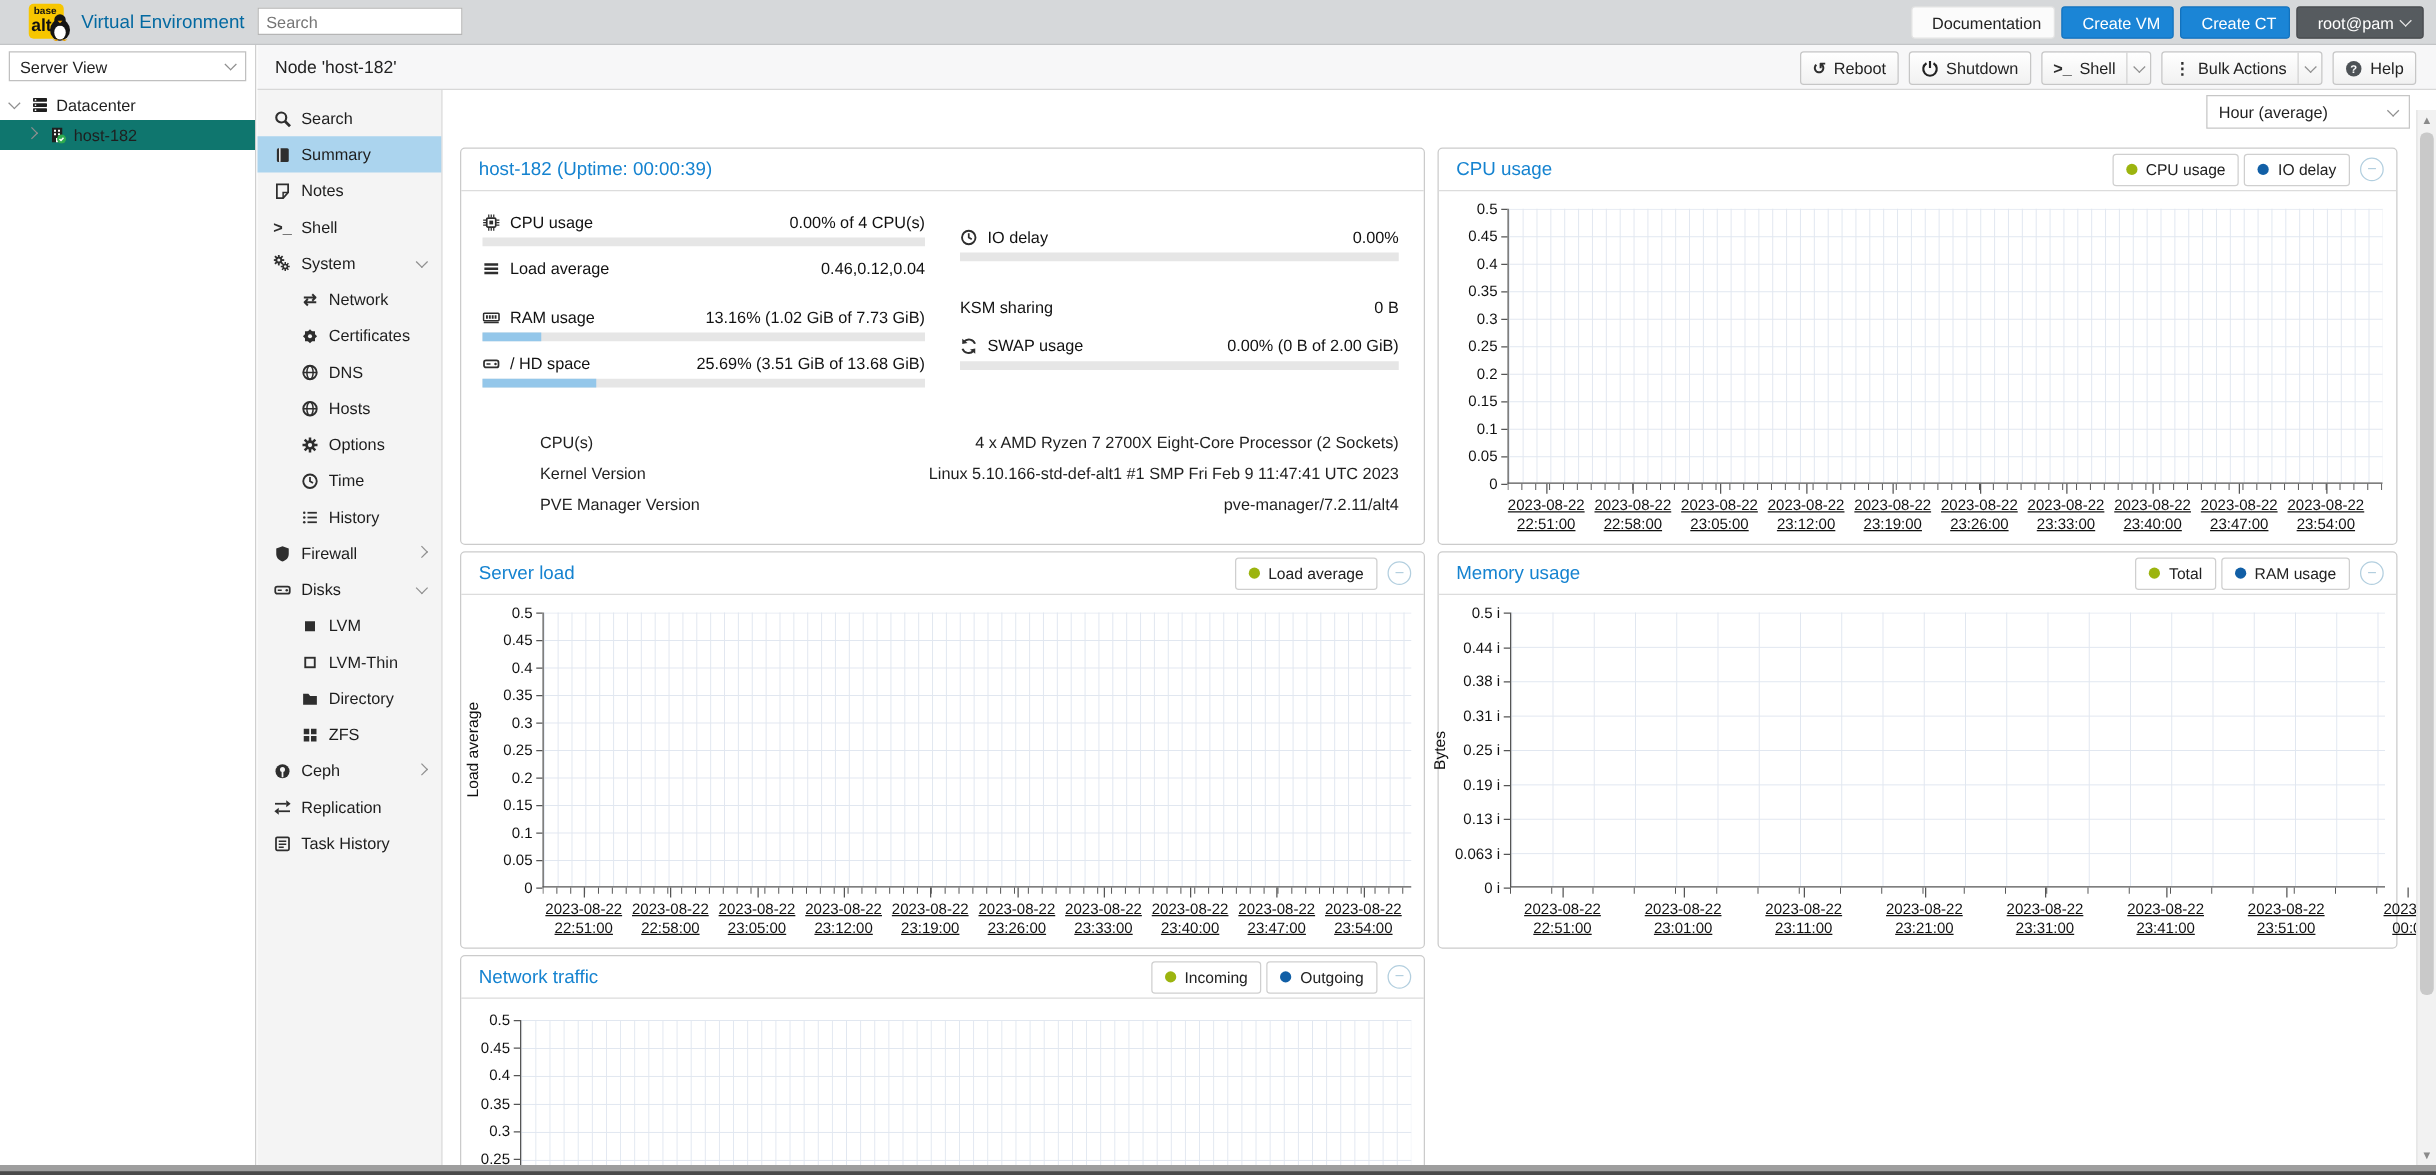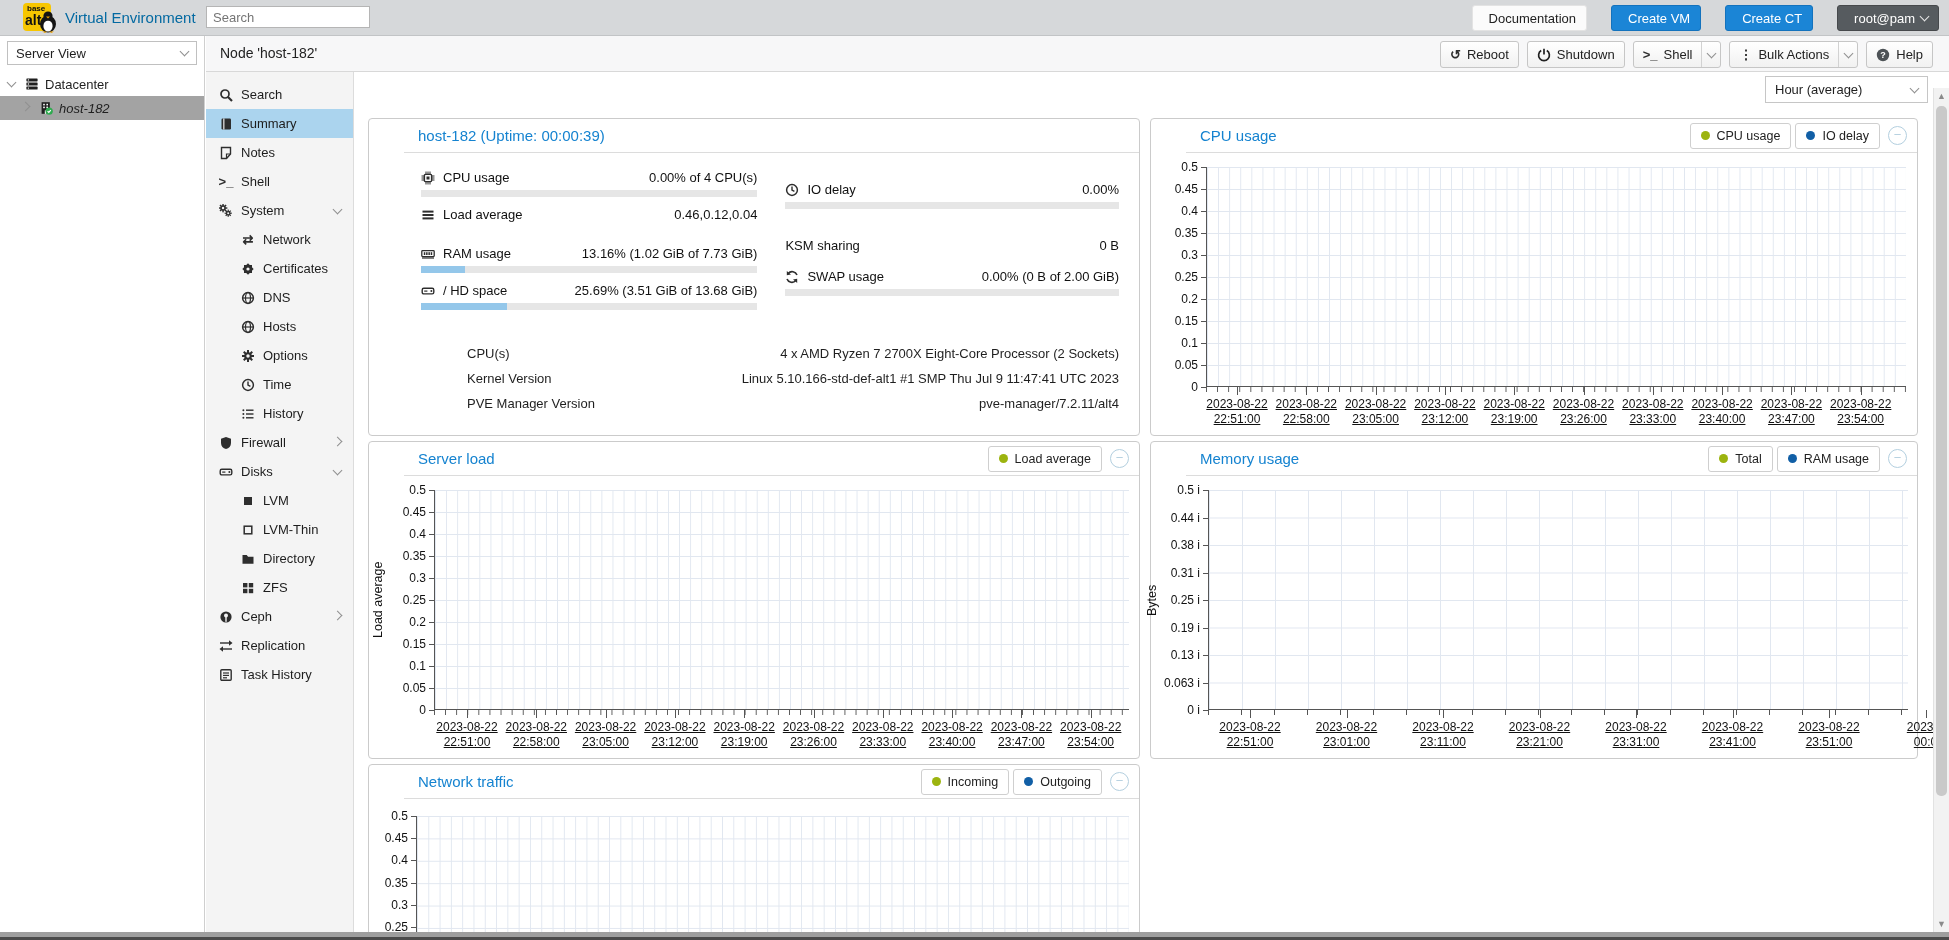--- a/index.html
+++ b/index.html
@@ -9,21 +9,21 @@
   .hdr1{position:absolute;left:0;top:0;width:1949px;height:36px;background:#d6d8da;
         border-bottom:1px solid #c2c4c6;display:flex;align-items:center;box-sizing:border-box;}
   .logo{position:relative;width:34px;height:30px;margin-left:23px;}
   .logo .sq{position:absolute;left:0;top:0;width:28px;height:28px;background:#f7c600;border-radius:4px;}
   .logo .l1{position:absolute;left:4px;top:1px;font-size:8px;font-weight:bold;color:#111;}
   .logo .l2{position:absolute;left:2px;top:9px;font-size:14px;font-weight:bold;color:#111;}
   .logo svg{position:absolute;left:16px;top:8px;}
   .apptitle{font-size:15px;color:#0369a1;margin-left:8px;}
   .searchbox{position:absolute;left:206px;top:6px;width:164px;height:22px;border:1px solid #b5b5b5;
              background:#fff;font-size:13px;padding:0 6px;color:#333;box-sizing:border-box;}
-  .hdr1-right{position:absolute;right:10px;top:5px;display:flex;gap:24px;align-items:center;}
+  .hdr1-right{position:absolute;right:10px;top:5px;display:flex;gap:5px;align-items:center;}
   .btn{display:inline-flex;align-items:center;gap:6px;height:26px;padding:0 10px;border-radius:3px;
        font-size:13px;cursor:pointer;box-sizing:border-box;}
   .btn-light{background:#fbfbfb;border:1px solid #e3e3e3;color:#222;}
   .btn-blue{background:#1b85d6;border:1px solid #1372bd;color:#fff;}
   .btn-dark{background:#565b5f;border:1px solid #46494c;color:#fff;}
   
   .hdr2{position:absolute;left:206px;top:36px;width:1743px;height:36px;background:#f7f7f8;
         border-bottom:1px solid #d8d8d8;box-sizing:border-box;}
   .node-title{position:absolute;left:14px;top:9px;font-size:14px;color:#222;}
   .node-btns{position:absolute;right:16px;top:5px;display:flex;gap:8px;}
@@ -37,38 +37,38 @@
   .chev.right{transform:rotate(-45deg);}
   .chev.white{border-color:#e8e8e8;}
   
   .sidebar{position:absolute;left:0;top:36px;width:205px;height:896px;background:#fff;
            border-right:1px solid #cfcfcf;box-sizing:border-box;}
   .viewsel{position:absolute;left:7px;top:5px;width:190px;height:24px;border:1px solid #c0c0c0;
            background:#fff;font-size:13px;display:flex;align-items:center;padding:0 8px;
            justify-content:space-between;box-sizing:border-box;cursor:pointer;}
   .tree{position:absolute;left:0;top:36px;width:100%;}
   .tree-row{height:24px;display:flex;align-items:center;font-size:13px;cursor:pointer;}
-  .tree-row.sel{background:#a3a3a3;font-style:italic;}
+  .tree-row.sel{background:#0f766e;}
   .tree-row .ticon{margin:0 6px 0 4px;display:inline-flex;}
   
   .menu{position:absolute;left:206px;top:72px;width:148px;height:860px;background:#f4f4f4;
         border-right:1px solid #dcdcdc;box-sizing:border-box;padding-top:8px;}
   .menu-item{position:relative;height:29px;display:flex;align-items:center;font-size:13px;
              color:#1d1d1d;cursor:pointer;}
   .menu-item.sel{background:#abd4ee;}
   .menu-item .micon{width:16px;display:inline-flex;justify-content:center;margin-right:7px;color:#2e2e2e;}
   .menu-item .mchev{position:absolute;right:12px;}
   .ticon svg,.micon svg{display:block;}
   .txticon{font-size:13px;font-weight:bold;color:#2e2e2e;line-height:1;}
   
   .content{position:absolute;left:355px;top:72px;width:1578px;height:860px;background:#fff;overflow:hidden;}
   .range-sel{position:absolute;left:1410px;top:4px;width:163px;height:27px;border:1px solid #c6c6c6;
              background:#fff;font-size:13px;display:flex;align-items:center;justify-content:space-between;
              padding:0 9px;box-sizing:border-box;cursor:pointer;}
-  .panel{position:absolute;background:#fff;border:1px solid #cbcbcb;border-radius:4px;box-sizing:border-box;padding-left:35px;}
+  .panel{position:absolute;background:#fff;border:1px solid #cbcbcb;border-radius:4px;box-sizing:border-box;}
   .panel-hd{height:34px;border-bottom:1px solid #dcdcdc;display:flex;align-items:center;
             padding:0 10px 0 14px;box-sizing:border-box;}
   .panel-title{font-size:15px;color:var(--accent);}
   .panel-hd .spacer{flex:1;}
   .legend{display:flex;gap:4px;margin-right:8px;}
   .legend-btn{display:inline-flex;align-items:center;gap:7px;height:24px;padding:0 10px;border:1px solid #cfcfcf;
               border-radius:3px;background:#fff;font-size:12.5px;color:#222;cursor:pointer;}
   .dot{width:9px;height:9px;border-radius:50%;display:inline-block;}
   .collapse-btn{width:17px;height:17px;border:1px solid #b3cfdf;border-radius:50%;color:#b3cfdf;
                 font-size:13px;line-height:15px;text-align:center;cursor:pointer;}
@@ -604,21 +604,21 @@
             </div>
           </div>
       </div>
       <div class="info-rows" id="info-rows">
           <div class="info-row">
             <span>CPU(s)</span>
             <span class="ival">4 x AMD Ryzen 7 2700X Eight-Core Processor (2 Sockets)</span>
           </div>
           <div class="info-row">
             <span>Kernel Version</span>
-            <span class="ival">Linux 5.10.166-std-def-alt1 #1 SMP Thu Jul 9 11:47:41 UTC 2023</span>
+            <span class="ival">Linux 5.10.166-std-def-alt1 #1 SMP Fri Feb 9 11:47:41 UTC 2023</span>
           </div>
           <div class="info-row">
             <span>PVE Manager Version</span>
             <span class="ival">pve-manager/7.2.11/alt4</span>
           </div>
         </div>
     </div>
   </div>
 
   <div class="panel" style="left:795px;top:46px;width:768px;height:318px;">

